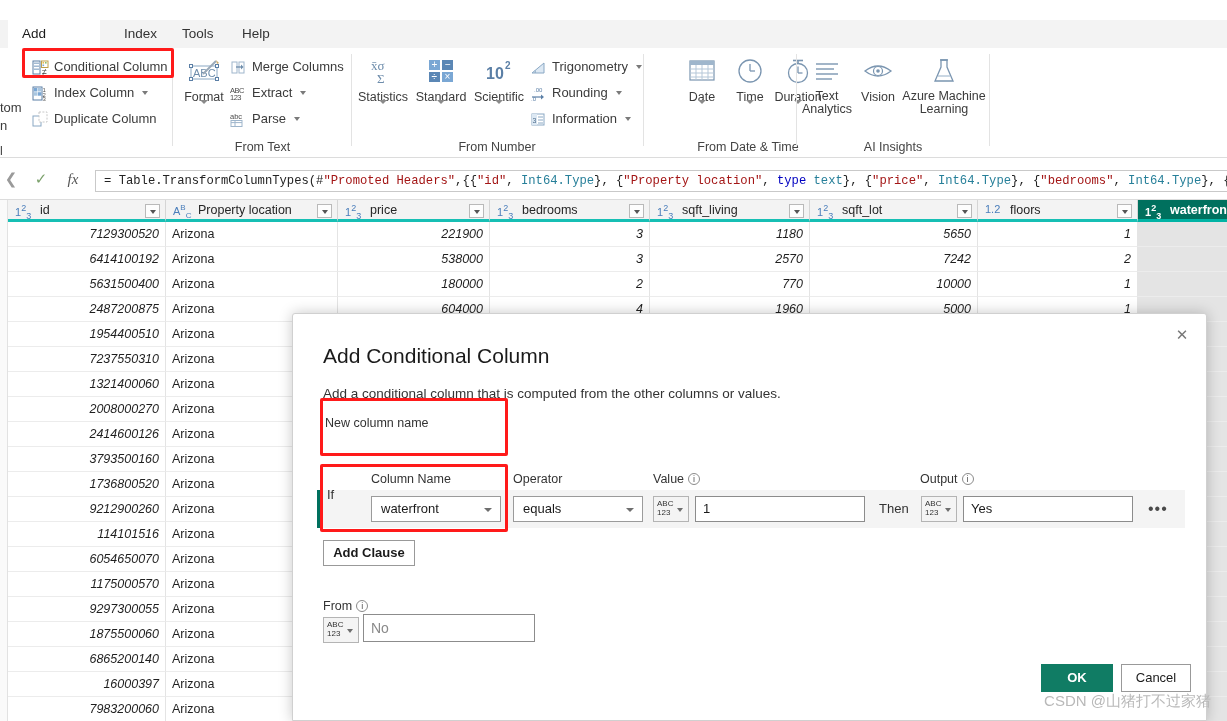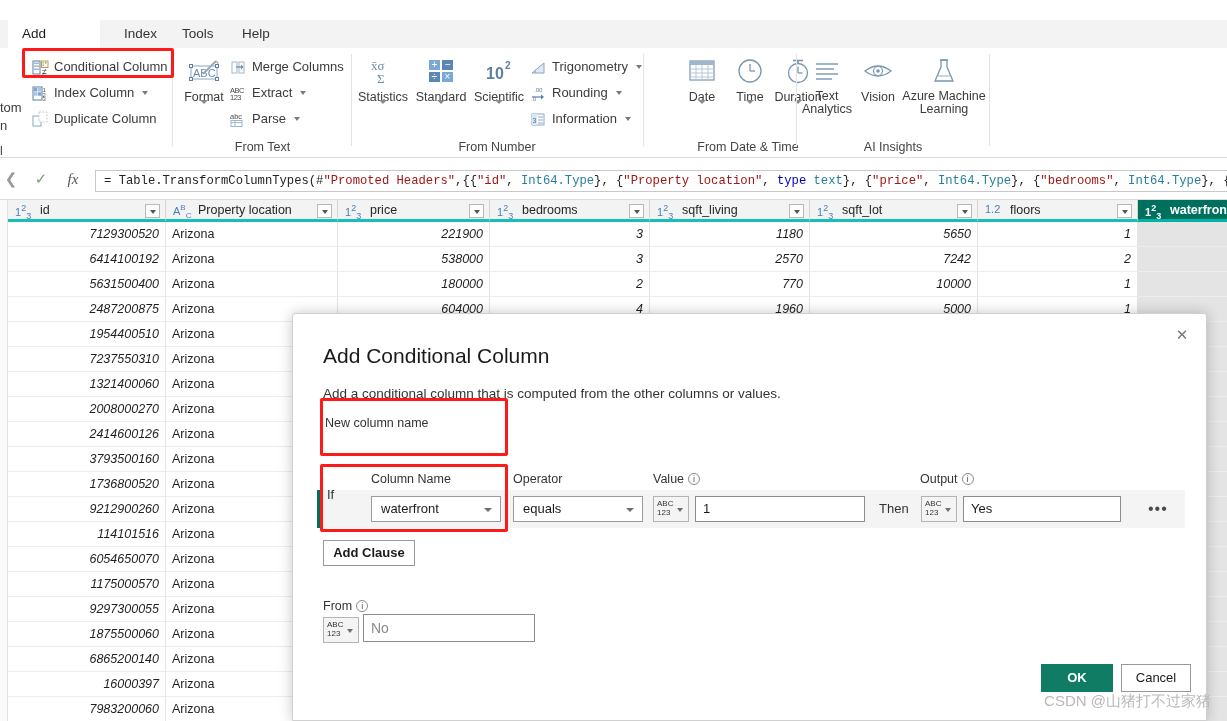--- a/index.html
+++ b/index.html
@@ -621,21 +621,21 @@
       <span class="t1">ABC</span>
       <span class="t2">123</span>
     </div>
     <div class="txtbox" style="left:402px;top:182px;width:170px;">1</div>
 
     <div class="ifword" style="left:586px;top:187px;">Then</div>
     <div class="typebtn" style="left:628px;top:182px;">
       <span class="t1">ABC</span>
       <span class="t2">123</span>
     </div>
-    <div class="txtbox" style="left:670px;top:182px;width:158px;">Yes</div>
+    <div class="txtbox" style="left:670px;top:182px;width:170px;">Yes</div>
     <div class="ellipsisbtn" style="left:855px;top:186px;">•••</div>
 
     <div class="btn" style="left:30px;top:226px;width:92px;font-weight:bold;">Add Clause</div>
 
     <div class="fld-label" style="left:30px;top:285px;">
       <span>From</span><span class="infoic">i</span>
     </div>
     <div class="typebtn" style="left:30px;top:303px;">
       <span class="t1">ABC</span>
       <span class="t2">123</span>

